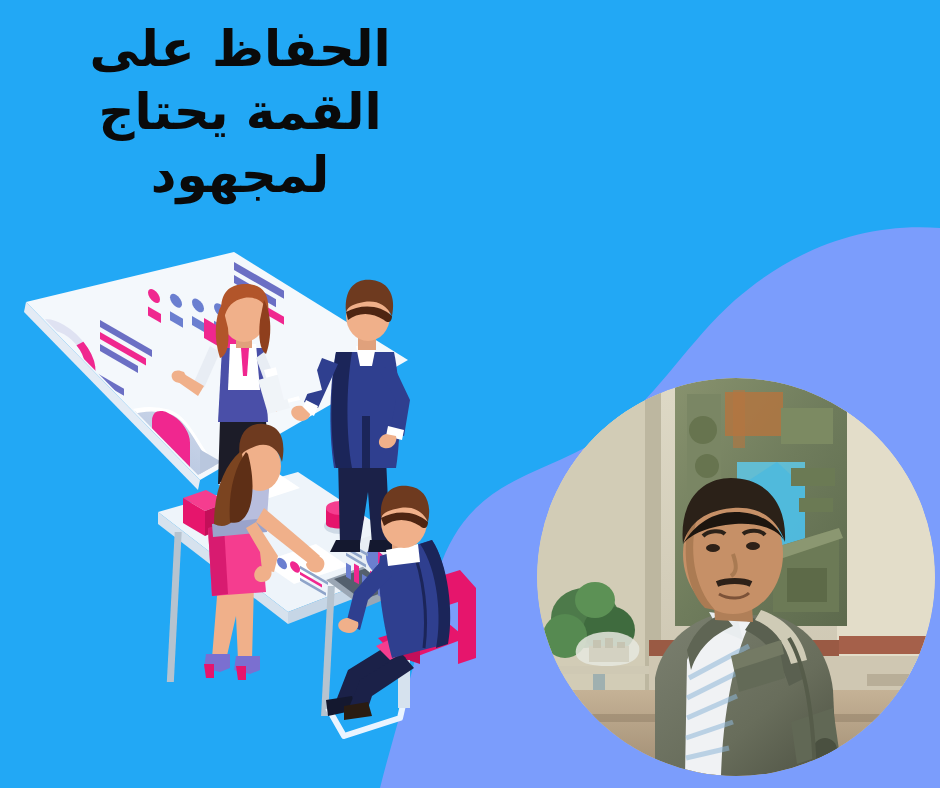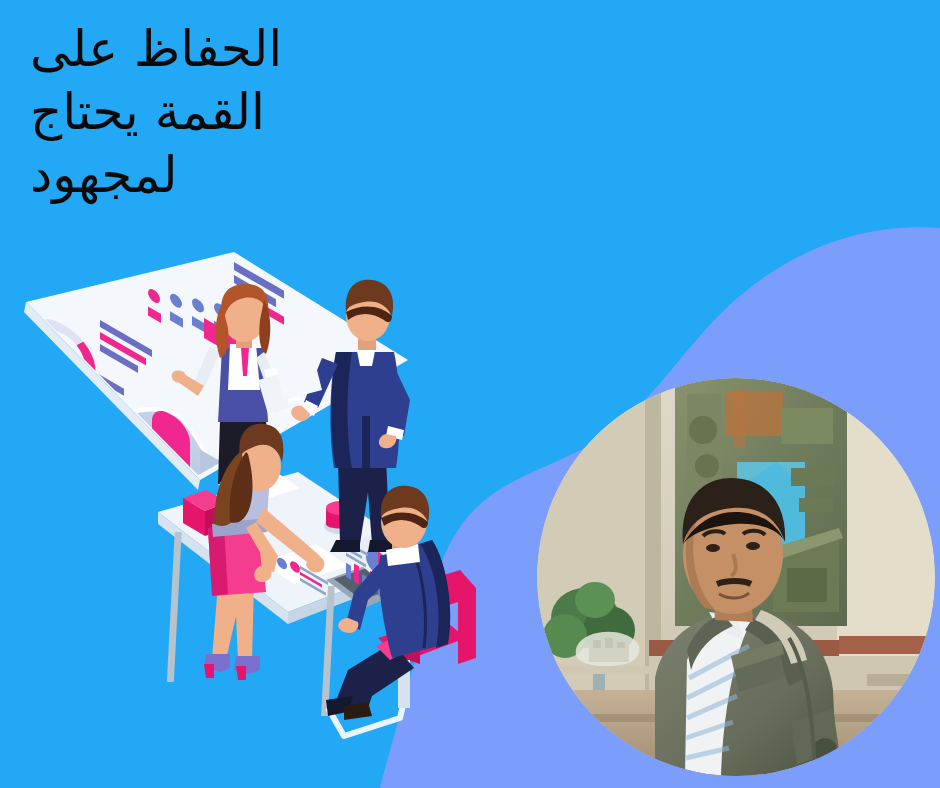--- a/index.html
+++ b/index.html
@@ -24,26 +24,26 @@
     width: 940px;
     height: 788px;
   }
 
   
   .headline {
     position: absolute;
     top: 18px;
     right: 490px;
     width: 420px;
-    text-align: left;
+    text-align: center;
     direction: rtl;
     color: #0a0a0a;
     font-size: 50px;
     line-height: 1.26;
-    font-weight: 400;
+    font-weight: 700;
     letter-spacing: 0px;
     white-space: pre-line;
     z-index: 6;
   }
 
   
   .illustration {
     position: absolute;
     left: 8px;
     top: 240px;

